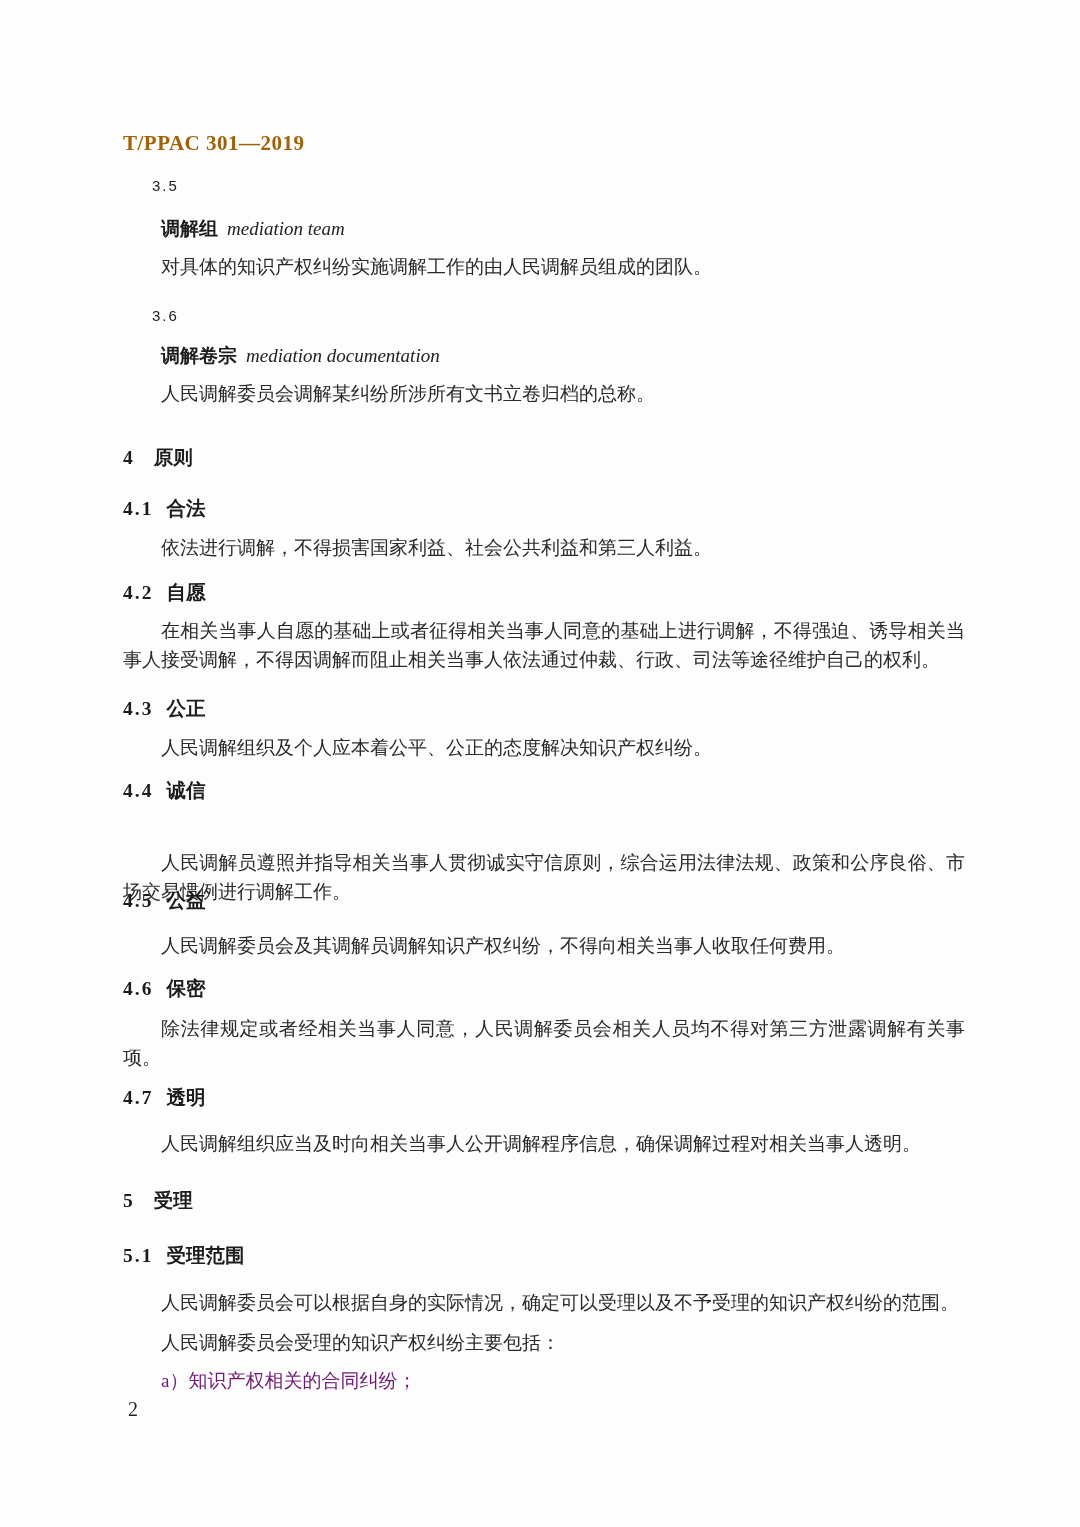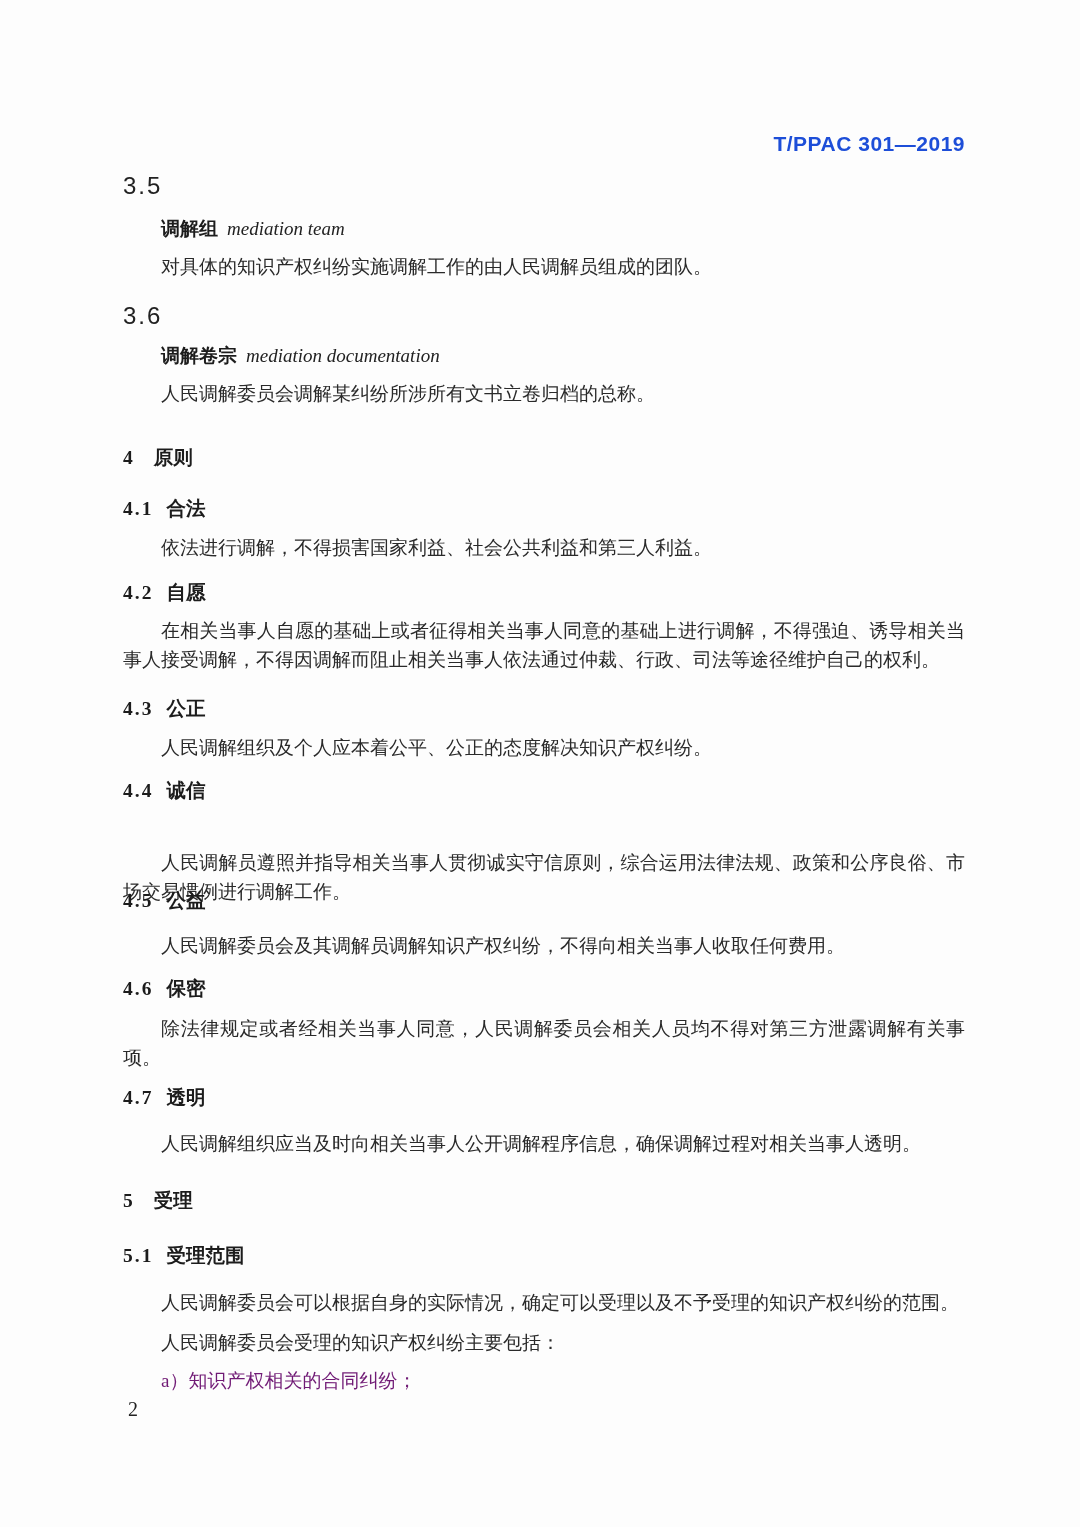--- a/index.html
+++ b/index.html
@@ -13,33 +13,33 @@
     color: #2a2a2a;
   }
   .block {
     position: absolute;
     left: 123px;
     width: 842px;
     font-size: 19px;
     line-height: 29px;
   }
   .doc-code {
-    font-family: Liberation Sans, sans-serif;
+    font-family: Liberation Serif, serif;
     font-weight: 700;
     font-size: 21px;
-    color: #1d4ed8;
+    color: #a16207;
     letter-spacing: 0.5px;
-    text-align: right;
   }
   .clause-num {
     font-family: "Liberation Sans", "DejaVu Sans", sans-serif;
     font-weight: 400;
-    font-size: 24px;
+    font-size: 15px;
     color: #222;
     letter-spacing: 2px;
+    margin-left: 29px;
   }
   .term-line { text-indent: 38px; }
   .term-zh {
     font-family: "Liberation Sans", "DejaVu Sans", sans-serif;
     font-weight: 700;
     color: #1c1c1c;
     text-align: right;
   }
   .term-en { margin-left: 9px; color: #222; font-style: italic; }
   .para {

